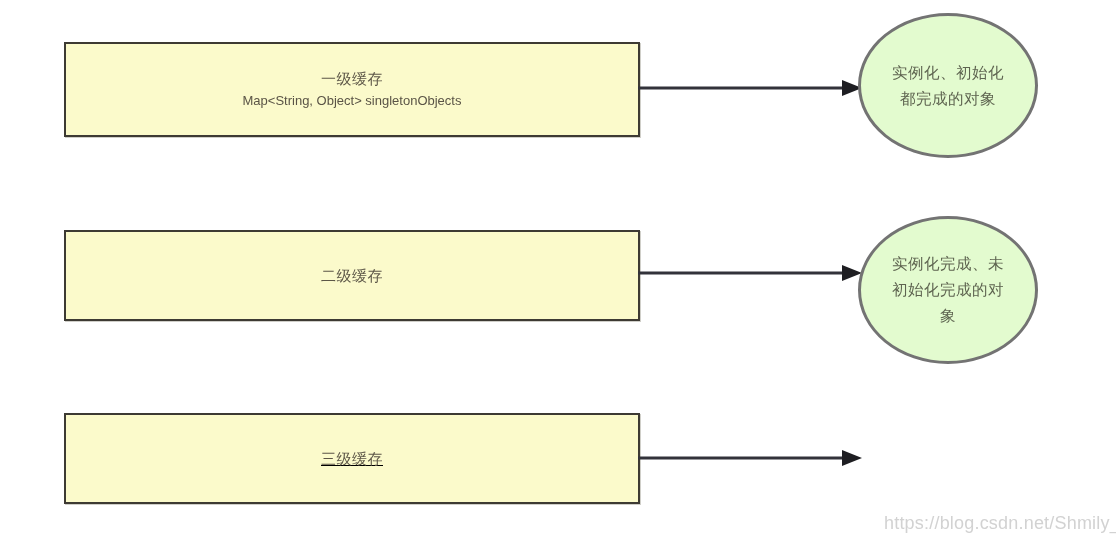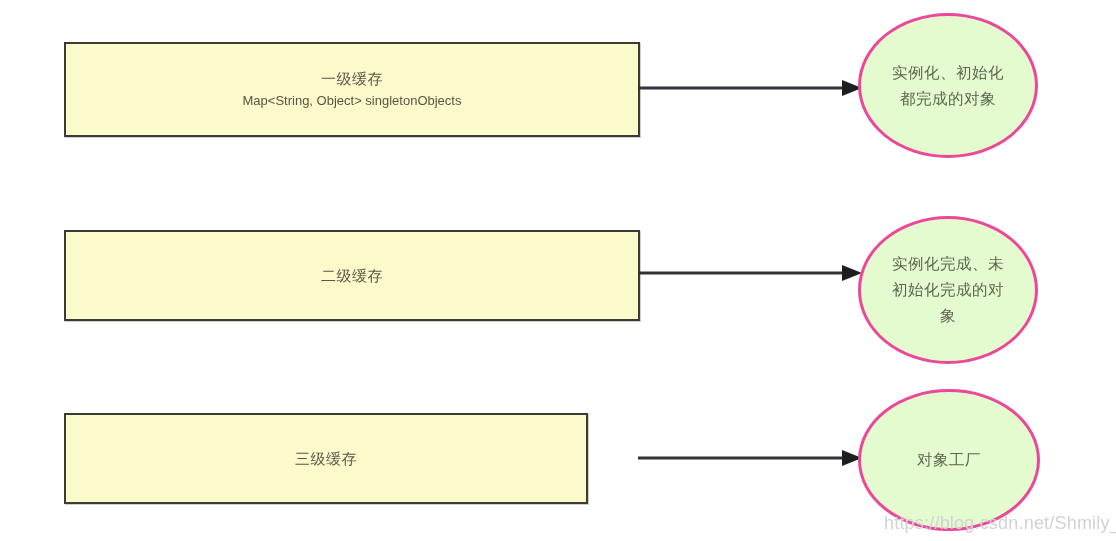--- a/index.html
+++ b/index.html
@@ -45,28 +45,28 @@
   }
   .cache-box .code-line {
     font-size: 13px;
     line-height: 23px;
     color: #5a5446;
     white-space: nowrap;
   }
 
   #box-level1 { left: 64px;  top: 42px;  width: 576px; height: 95px; }
   #box-level2 { left: 64px;  top: 230px; width: 576px; height: 91px; align-items: center; }
-  #box-level3 { left: 64px;  top: 413px; width: 524px; height: 91px; }
+  #box-level3 { left: 64px;  top: 413px; width: 576px; height: 91px; text-decoration: underline; }
 
   
   .result-ellipse {
     position: absolute;
     box-sizing: border-box;
     background: #e3fbcf;
-    border: 3px solid #ec4899;
+    border: 3px solid #737373;
     border-radius: 50%;
     display: flex;
     align-items: center;
     justify-content: center;
     text-align: center;
   }
   .result-ellipse .ellipse-text {
     font-size: 15.5px;
     line-height: 26px;
     color: #5e6450;
@@ -142,19 +142,16 @@
     <div class="cn-line">三级缓存</div>
   </div>
 
   <div class="arrow-connector" id="arrow-3">
     <svg width="224" height="18" viewBox="0 0 224 18">
       <line x1="0" y1="9" x2="206" y2="9" stroke="#32323a" stroke-width="3"></line>
       <polygon points="204,1 224,9 204,17" fill="#1e1e22"></polygon>
     </svg>
   </div>
 
-  <div class="result-ellipse" id="ellipse-3">
-    <div class="ellipse-text">对象工厂</div>
-  </div>
 
   <div id="watermark">https://blog.csdn.net/Shmily_0</div>
 
 </div>
 
 </body></html>

